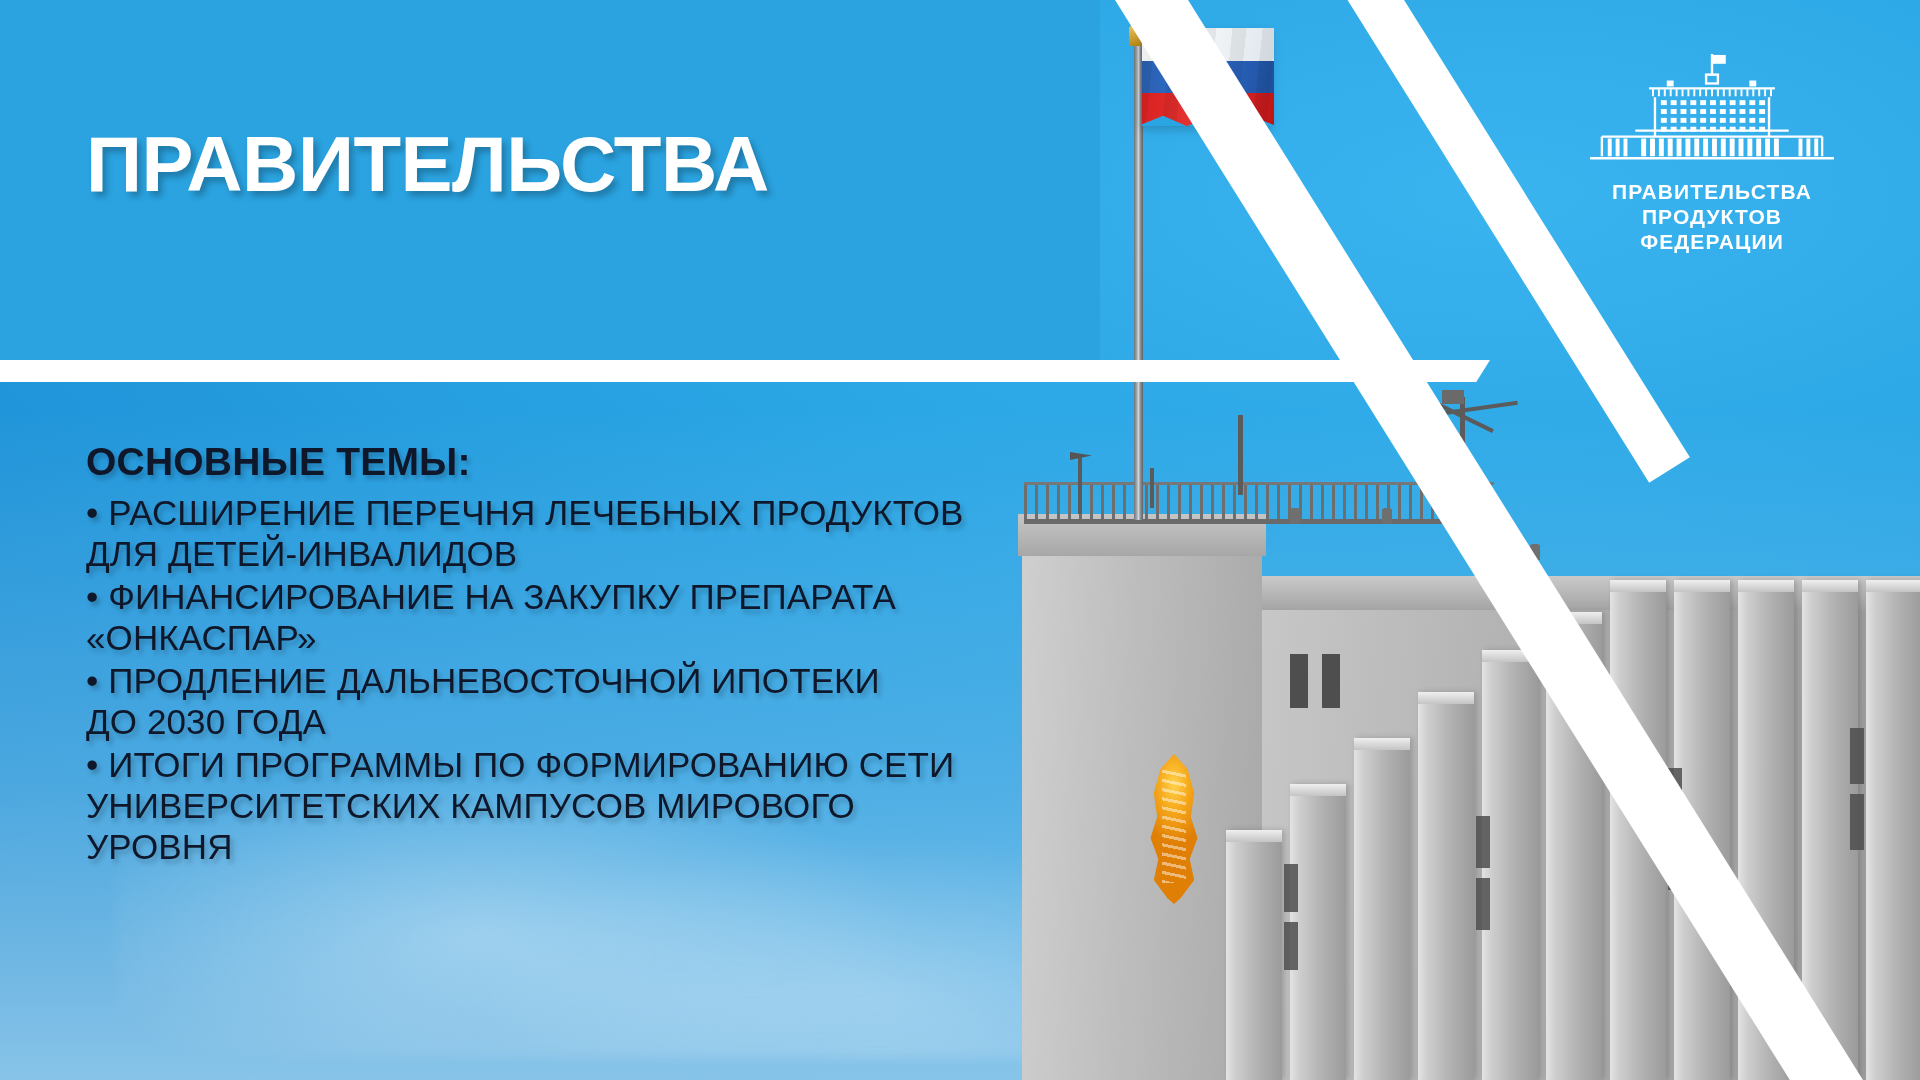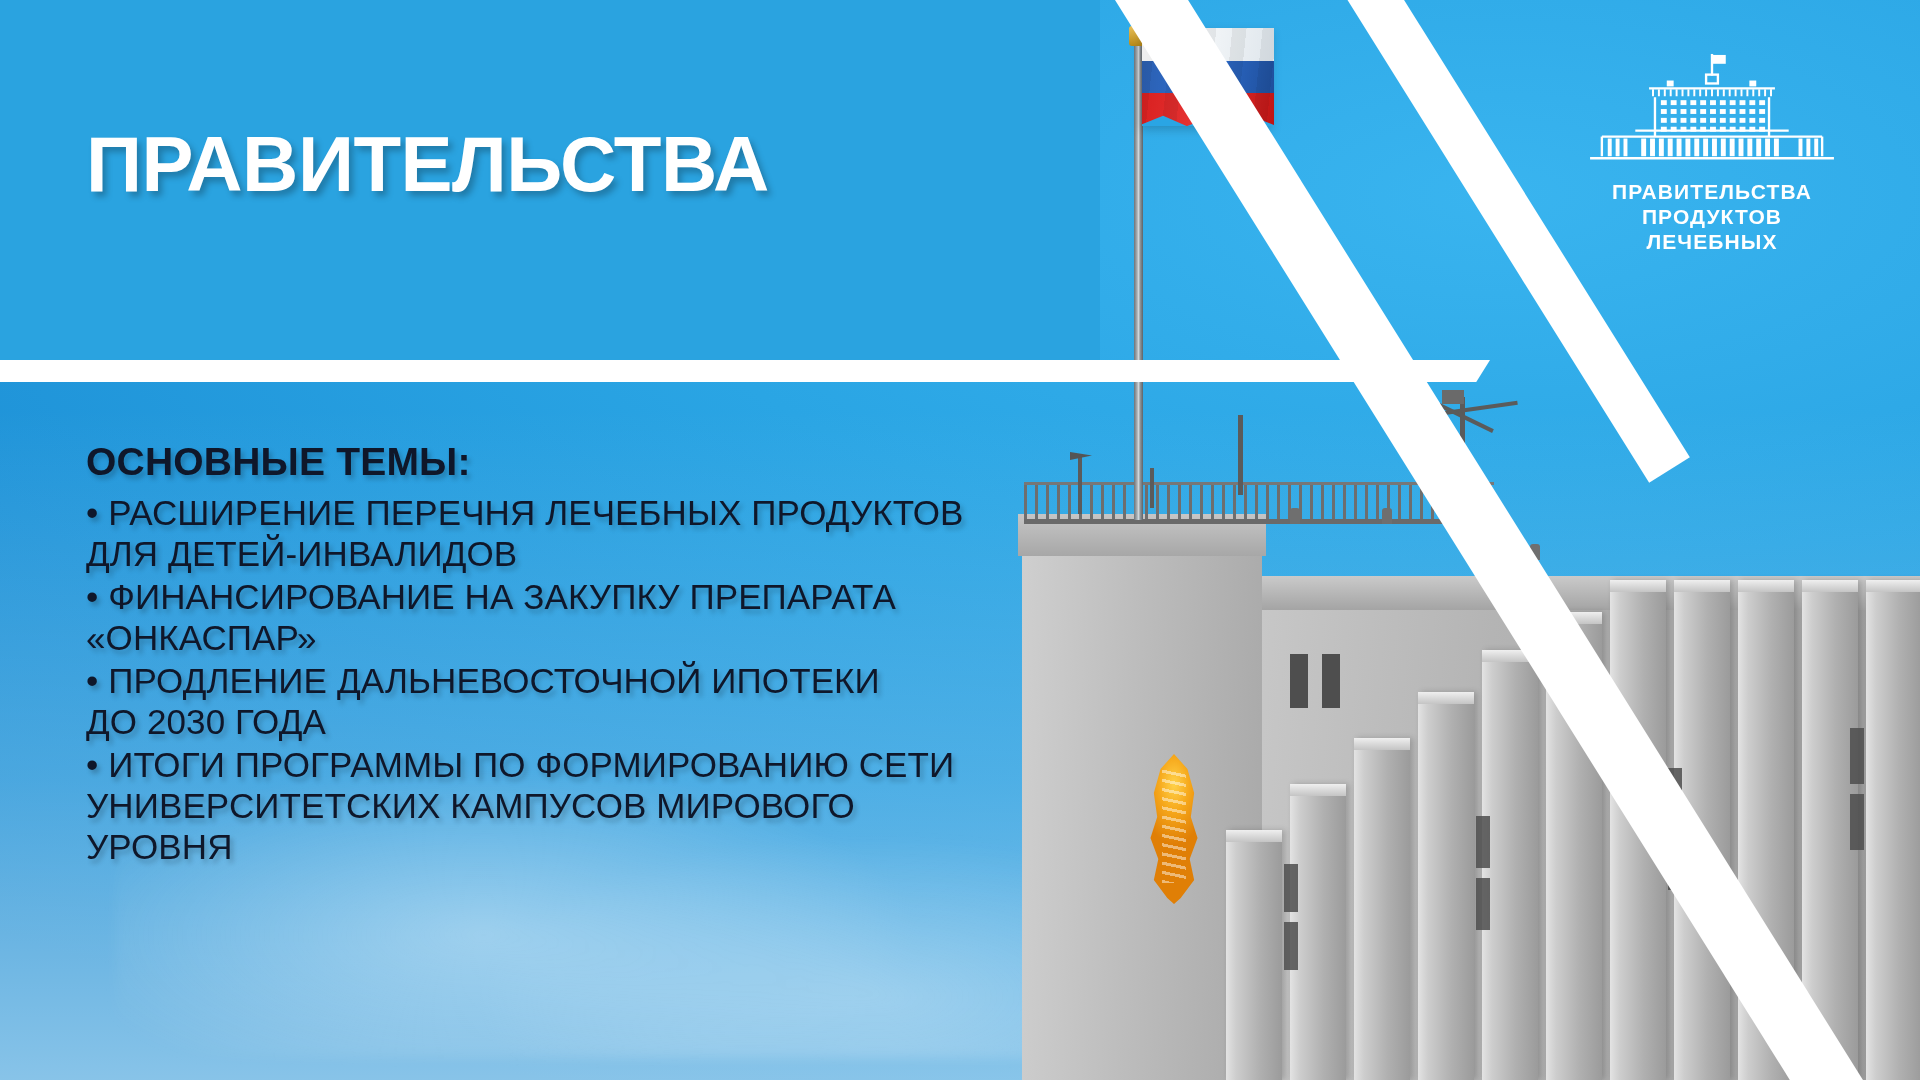--- a/index.html
+++ b/index.html
@@ -484,17 +484,17 @@
           <rect x="36" y="88" width="4" height="18"></rect>
         <rect x="44" y="88" width="4" height="18"></rect>
         <rect x="222" y="88" width="4" height="18"></rect>
           <rect x="230" y="88" width="4" height="18"></rect>
         <rect x="238" y="88" width="4" height="18"></rect>
       </g>
     </svg>
     <div class="gov-caption">
       <span>ПРАВИТЕЛЬСТВА</span>
       <span>ПРОДУКТОВ</span>
-      <span>ЛЕЧЕБНЫХ</span>
+      <span>ФЕДЕРАЦИИ</span>
     </div>
   </div>
 
 </div>
 
 </body></html>

